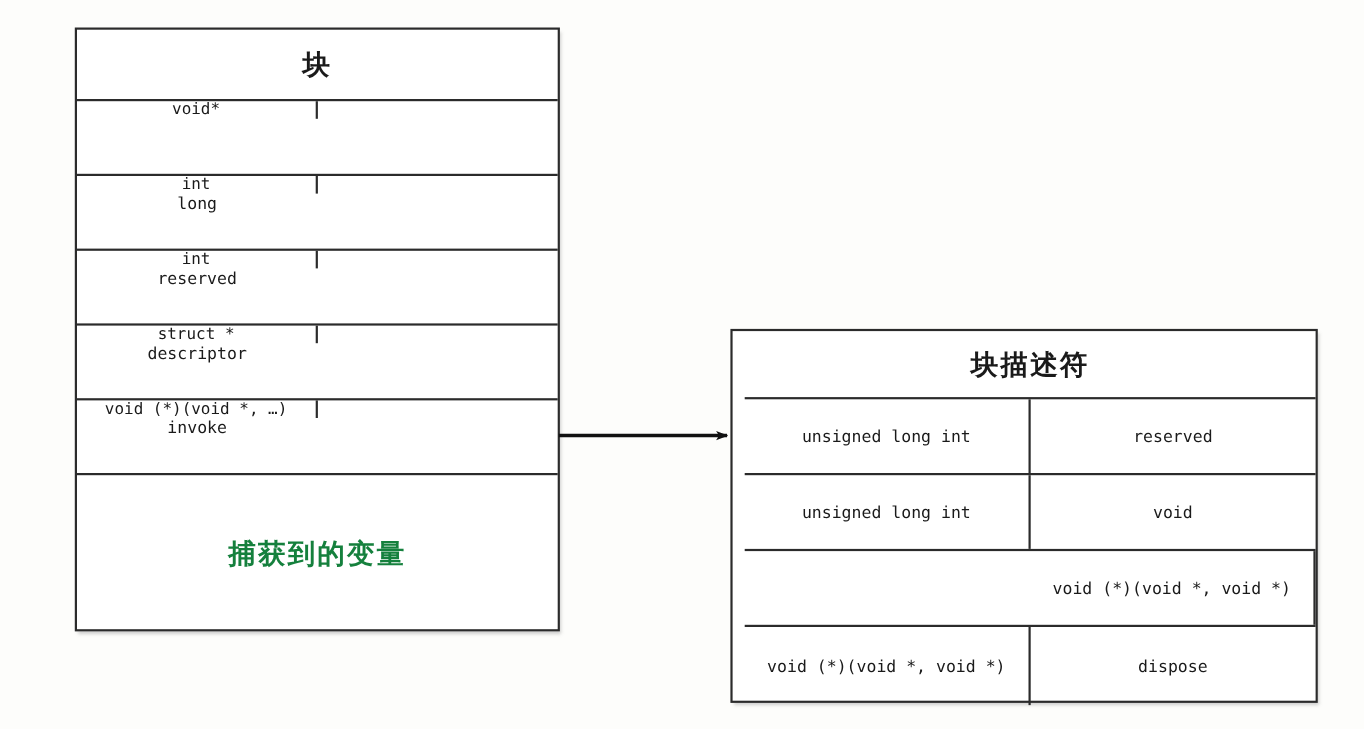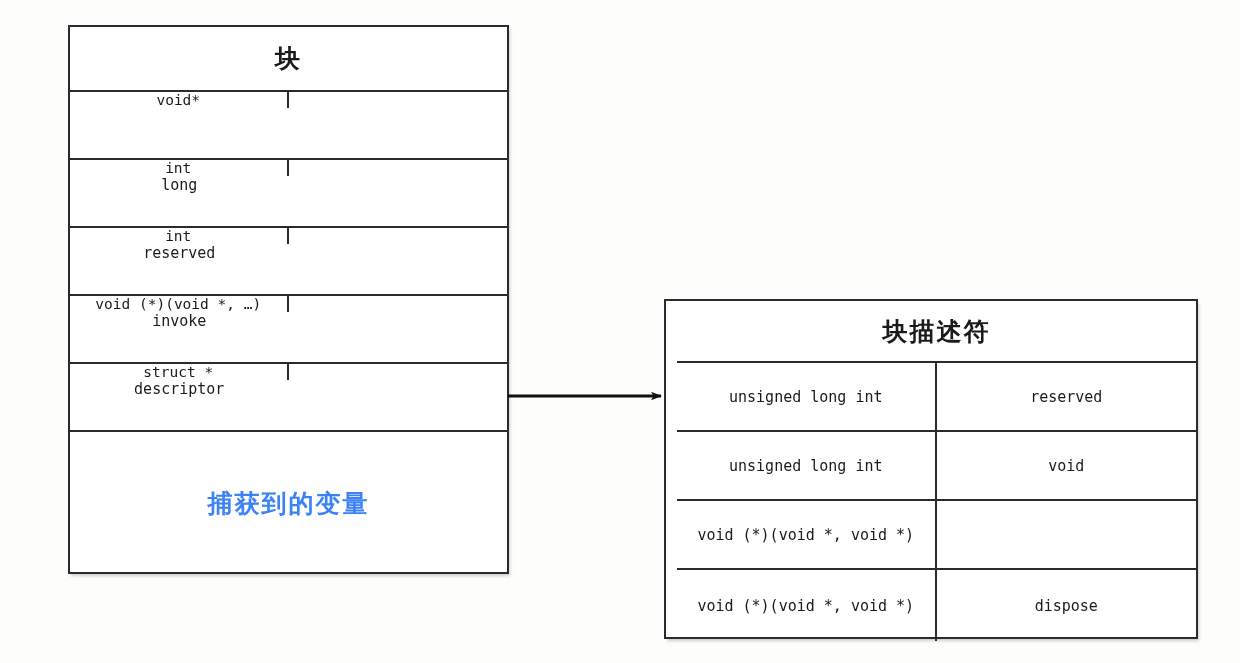--- a/index.html
+++ b/index.html
@@ -72,21 +72,21 @@
 
   
   .tbl-foot {
     box-sizing: border-box;
     width: 100%;
     display: flex;
     align-items: center;
     justify-content: center;
     font-family: "DejaVu Sans", sans-serif;
     font-weight: 700;
-    color: #3b82f6;
+    color: #15803d;
     letter-spacing: 2px;
   }
 
   
   #block-table {
     left: 68px;
     top: 25px;
     width: 441px;
     height: 549px;
   }
@@ -98,21 +98,21 @@
 
   
   #desc-table {
     left: 664px;
     top: 299px;
     width: 534px;
     height: 340px;
     padding-left: 11px;
   }
   #desc-table .tbl-title { height: 62px; font-size: 25px; }
-  #desc-table .tbl-row   { height: 69px; }
+  #desc-table .tbl-row   { height: 69px; justify-content: flex-end; }
   #desc-table .cell      { font-size: 15px; }
   #desc-table .tbl-row.last { height: 71px; }
 
   
   #connector {
     position: absolute;
     left: 505px;
     top: 378px;
     width: 165px;
     height: 36px;
@@ -135,27 +135,27 @@
       <div class="cell type">int</div>
       <div class="cell name">long</div>
     </div>
 
     <div class="tbl-row">
       <div class="cell type">int</div>
       <div class="cell name">reserved</div>
     </div>
 
     <div class="tbl-row">
-      <div class="cell type">void (*)(void *, …)</div>
-      <div class="cell name">invoke</div>
+      <div class="cell type">struct *</div>
+      <div class="cell name">descriptor</div>
     </div>
 
     <div class="tbl-row">
-      <div class="cell type">struct *</div>
-      <div class="cell name">descriptor</div>
+      <div class="cell type">void (*)(void *, …)</div>
+      <div class="cell name">invoke</div>
     </div>
 
     <div class="tbl-foot">捕获到的变量</div>
   </div>
 
   <svg id="connector" viewBox="0 0 165 36" xmlns="http://www.w3.org/2000/svg">
     <defs>
       <marker id="arrowhead" markerWidth="11" markerHeight="11" refX="10" refY="4.2" orient="auto" markerUnits="userSpaceOnUse">
         <path d="M0,0 L11,4.2 L0,8.4 L2.6,4.2 Z" fill="#111111"></path>
       </marker>

